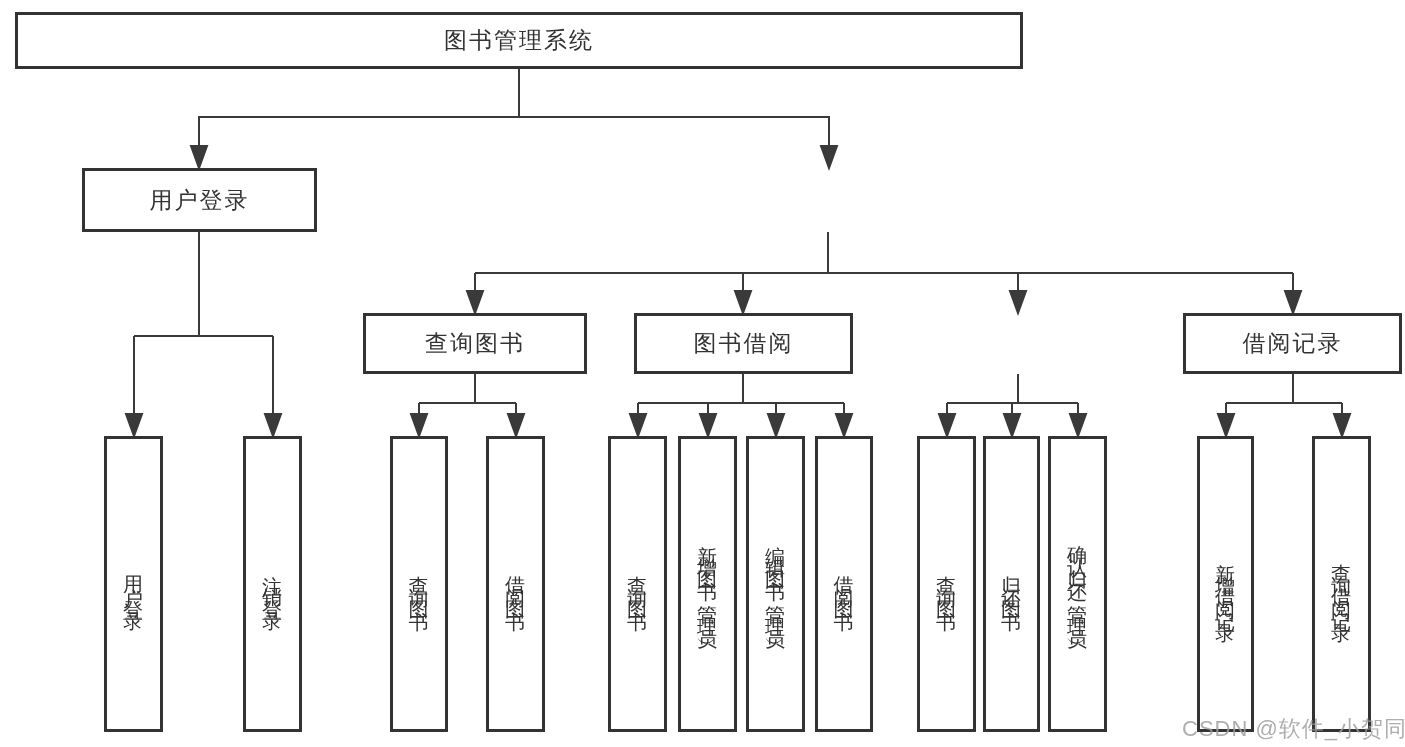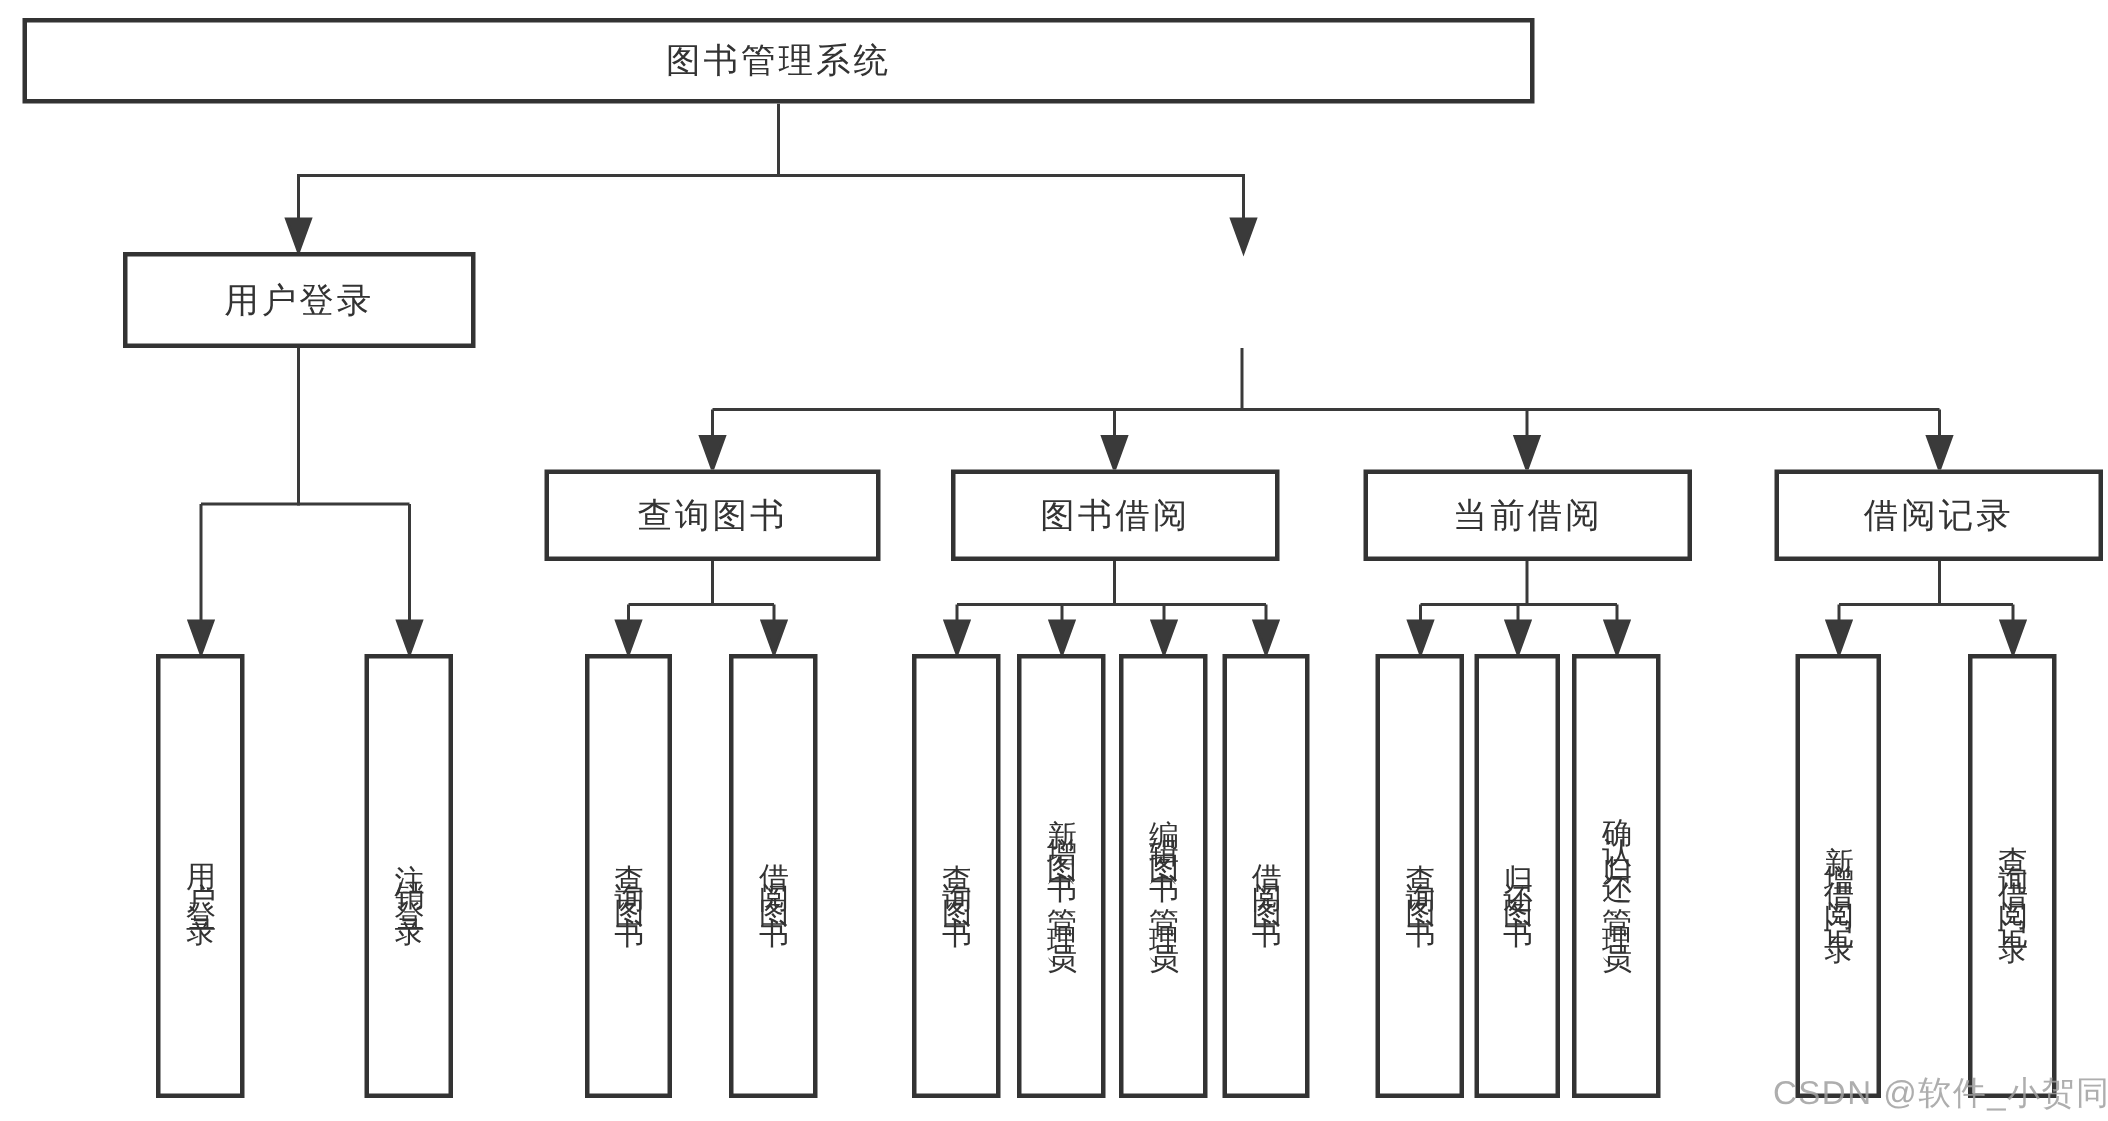--- a/index.html
+++ b/index.html
@@ -135,23 +135,20 @@
   <div class="node hbox" style="left:82px;top:168px;width:235px;height:64px">
     <span>用户登录</span>
   </div>
 
   <div class="node hbox" style="left:363px;top:313px;width:224px;height:61px">
     <span>查询图书</span>
   </div>
   <div class="node hbox" style="left:634px;top:313px;width:219px;height:61px">
     <span>图书借阅</span>
   </div>
-  <div class="node hbox" style="left:909px;top:313px;width:219px;height:61px">
-    <span>当前借阅</span>
-  </div>
   <div class="node hbox" style="left:1183px;top:313px;width:219px;height:61px">
     <span>借阅记录</span>
   </div>
 
   <div class="node vbox" style="left:104px;top:436px;width:59px;height:296px">
     <span>用户登录</span>
   </div>
   <div class="node vbox" style="left:243px;top:436px;width:59px;height:296px">
     <span>注销登录</span>
   </div>

